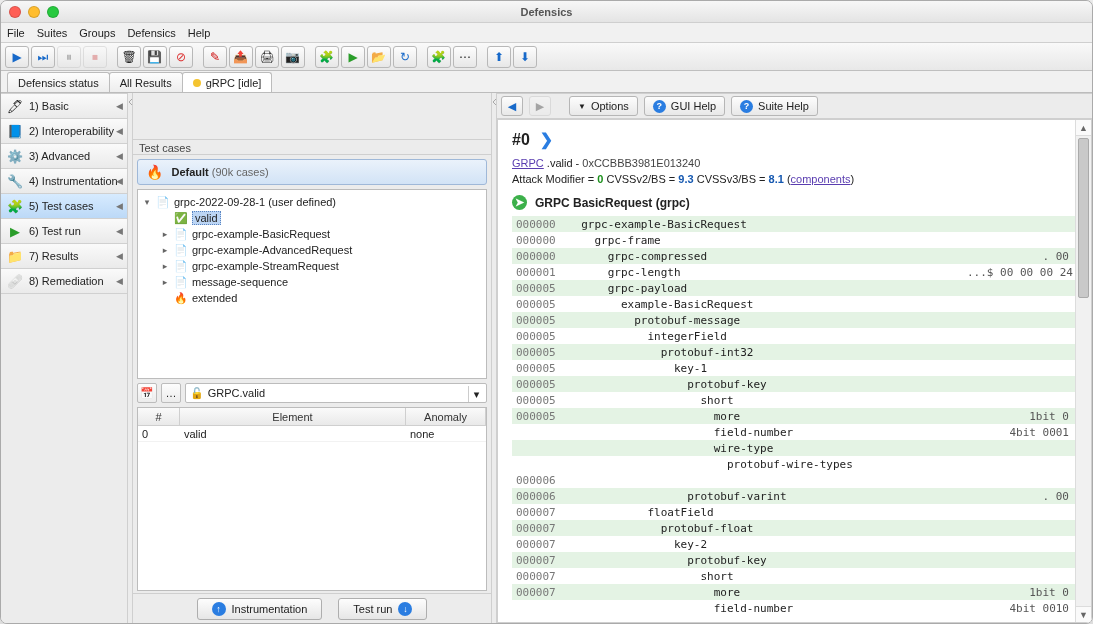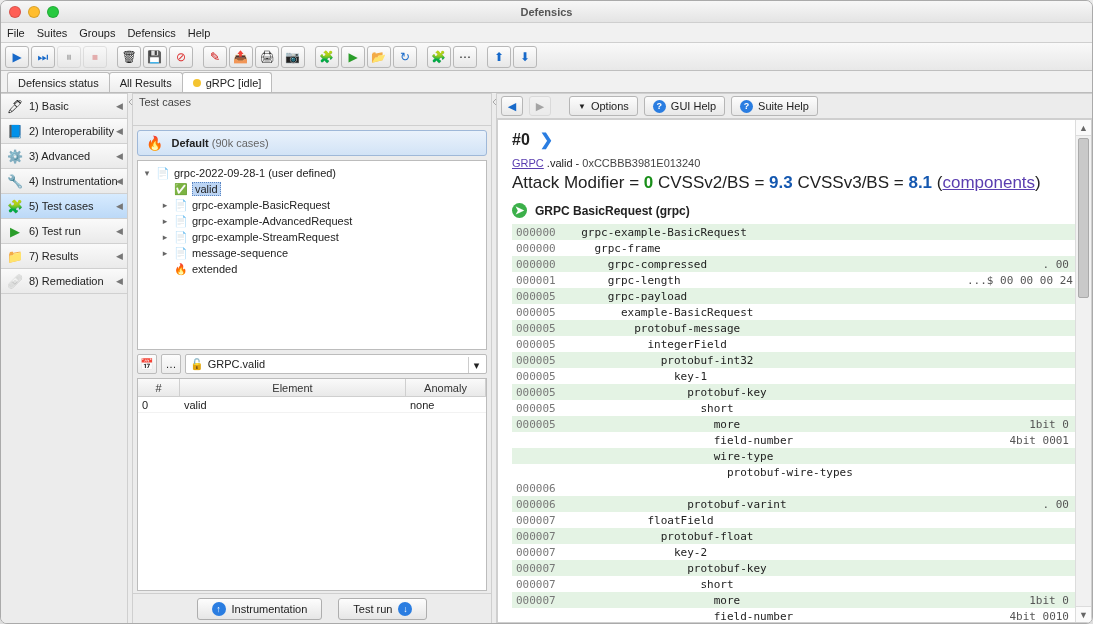--- a/index.html
+++ b/index.html
@@ -30,21 +30,21 @@
   .splitter-v { width:6px; background:#ececec; border-left:1px solid #cfcfcf; border-right:1px solid #cfcfcf; display:flex; align-items:flex-start; justify-content:center; padding-top:4px; cursor:col-resize;}
   .splitter-v svg{opacity:.5;}
   
   .sidebar { width:126px; background:#ececec; border-right:none; display:flex; flex-direction:column;}
   .sb-item { height:26px; display:flex; align-items:center; padding:0 6px; gap:6px; border-top:1px solid #d0d0d0; border-bottom:1px solid #d0d0d0; background:linear-gradient(#fafafa,#eaeaea); margin-bottom:-1px; position:relative;}
   .sb-item.active { background:linear-gradient(#d7ebff,#bcd9f7); }
   .sb-item .chev { position:absolute; right:4px; color:#777; font-size:9px;}
   .sb-ico { width:16px; height:16px; display:flex; align-items:center; justify-content:center; font-size:13px;}
   
   .center { width:358px; display:flex; flex-direction:column; background:#ececec; }
-  .center .header { height:33px; padding:2px 6px; color:#444; border-top:1px solid #cfcfcf; border-bottom:1px solid #cfcfcf;}
+  .center .header { height:16px; padding:2px 6px; color:#444; border-top:1px solid #cfcfcf; border-bottom:1px solid #cfcfcf;margin-top:46px;}
   .defaultbar { margin:4px 4px 2px 4px; height:26px; border:1px solid #9fb8d8; border-radius:3px; background:linear-gradient(#eaf2fb,#d2e3f6); display:flex; align-items:center; padding:0 8px; gap:8px;}
   .flame { color:#ff7b00; font-size:14px; }
   .defaultbar strong { font-weight:700;}
   .defaultbar .count { color:#666;}
   .tree { flex:0 0 auto; height:190px; margin:2px 4px; border:1px solid #bcbcbc; background:#fff; overflow:auto; padding:4px 2px;}
   .tree-row { display:flex; align-items:center; height:16px; gap:4px; padding-left:2px; font-size:11px;}
   .tree-row .tw { width:10px; text-align:center; color:#666; font-size:9px;}
   .tree-row .tico { width:14px; text-align:center; }
   .tree-row.sel .lbl { background:#bcd5f4; border:1px dotted #5a85c2; padding:0 2px;}
   .pathrow { display:flex; align-items:center; gap:4px; margin:2px 4px;}
@@ -68,21 +68,21 @@
   .rnav { width:22px; justify-content:center; padding:0;}
   .rnav.disabled{opacity:.35;}
   .qmark { width:13px; height:13px; border-radius:50%; background:#2a7de1; color:#fff; display:flex; align-items:center; justify-content:center; font-size:9px; font-weight:700;}
   .rcontent { flex:1; background:#fff; margin:0; overflow:auto; border:1px solid #cfcfcf; position:relative;}
   .rcontent-inner{ padding:10px 14px 0 14px;}
   .case-head { display:flex; align-items:center; gap:10px; font-size:16px; font-weight:700; margin-bottom:8px;}
   .case-head .next { color:#2a7de1; font-size:16px;}
   .meta1 { font-size:11px; margin-bottom:4px;}
   .meta1 a { color:#5a3db0; text-decoration:underline;}
   .meta1 .hex{ color:#444;}
-  .meta2 { font-size:17px; margin-bottom:10px;}
+  .meta2 { font-size:11px; margin-bottom:10px;}
   .meta2 .v{ font-weight:700;}
   .c0{color:#1a8f1a;} .c93{color:#1558b0;} .c81{color:#1558b0;}
   .structhead { display:flex; align-items:center; gap:8px; font-weight:700; font-size:12px; margin-bottom:6px;}
   .structhead .ico{ width:15px; height:15px; border-radius:50%; background:#3cb04a; color:#fff; display:flex; align-items:center; justify-content:center; font-size:11px;}
   .struct { font-family:Menlo,Consolas,monospace; font-size:11px;}
   .srow { display:flex; align-items:center; height:16px; }
   .srow.green { background:#e4f3e4; }
   .srow .off { width:56px; color:#777; padding-left:4px;}
   .srow .name { flex:1; white-space:pre;}
   .srow .val { width:110px; text-align:right; padding-right:8px; color:#555; white-space:pre;}

